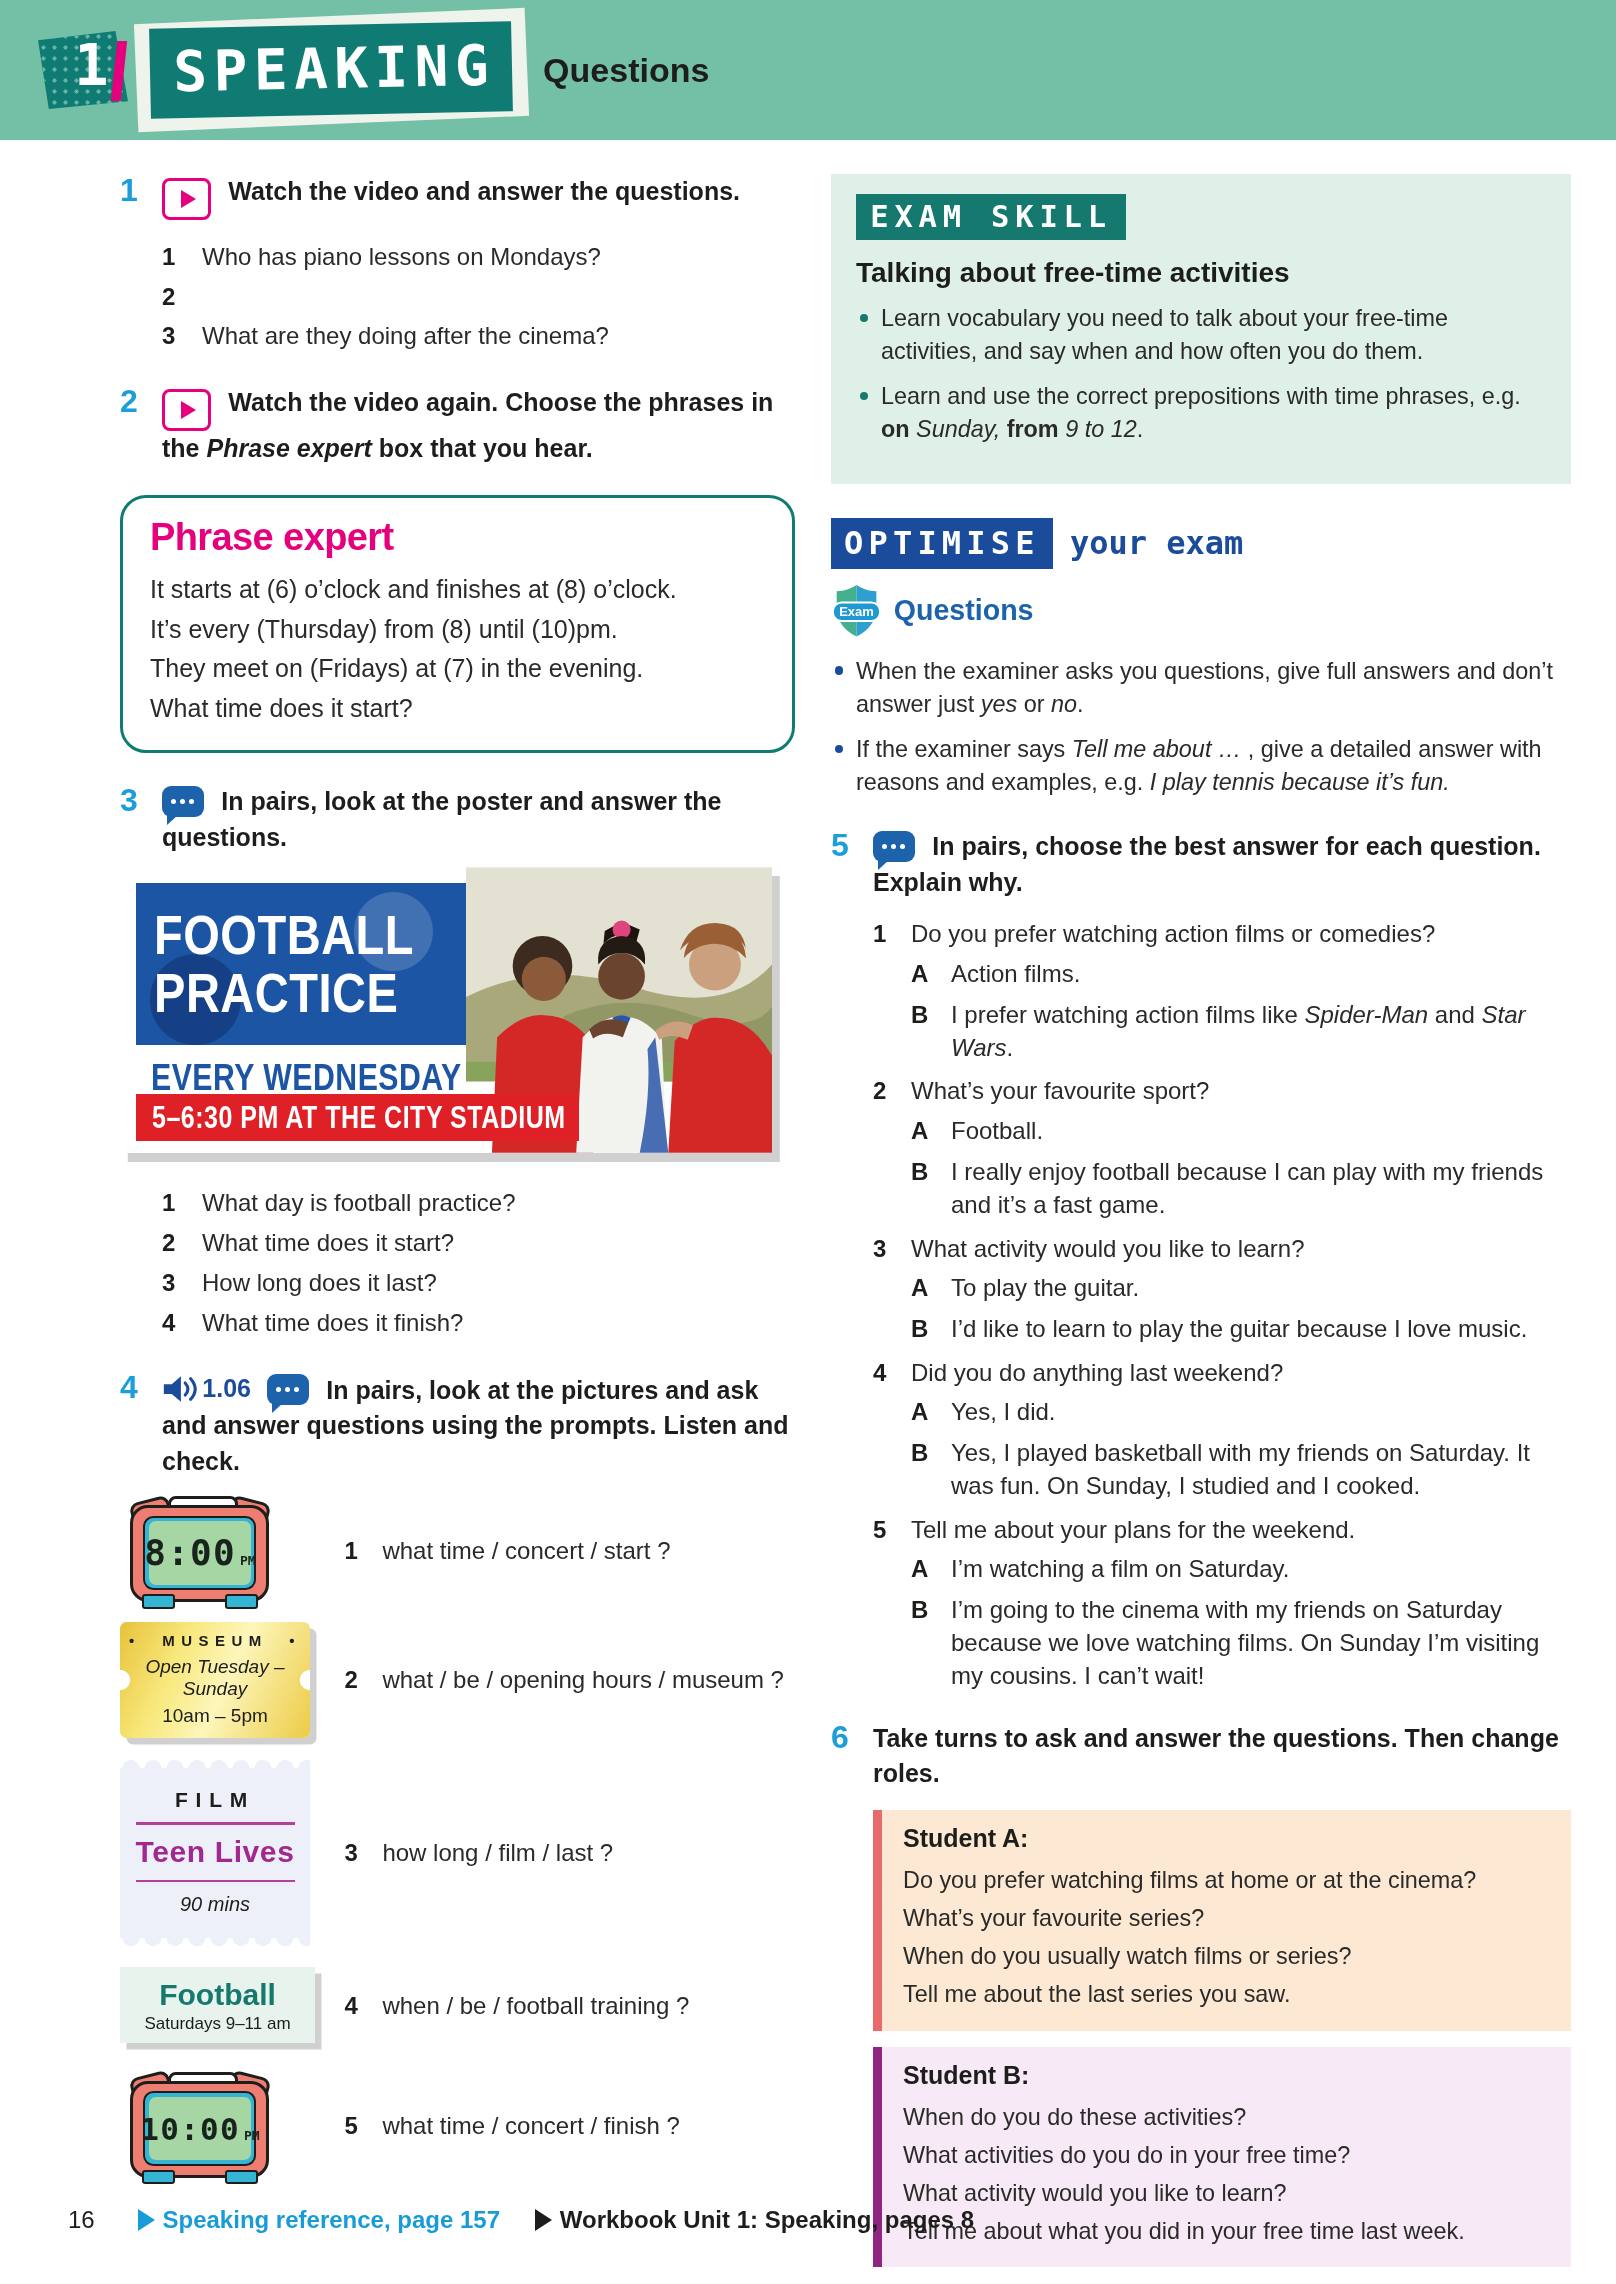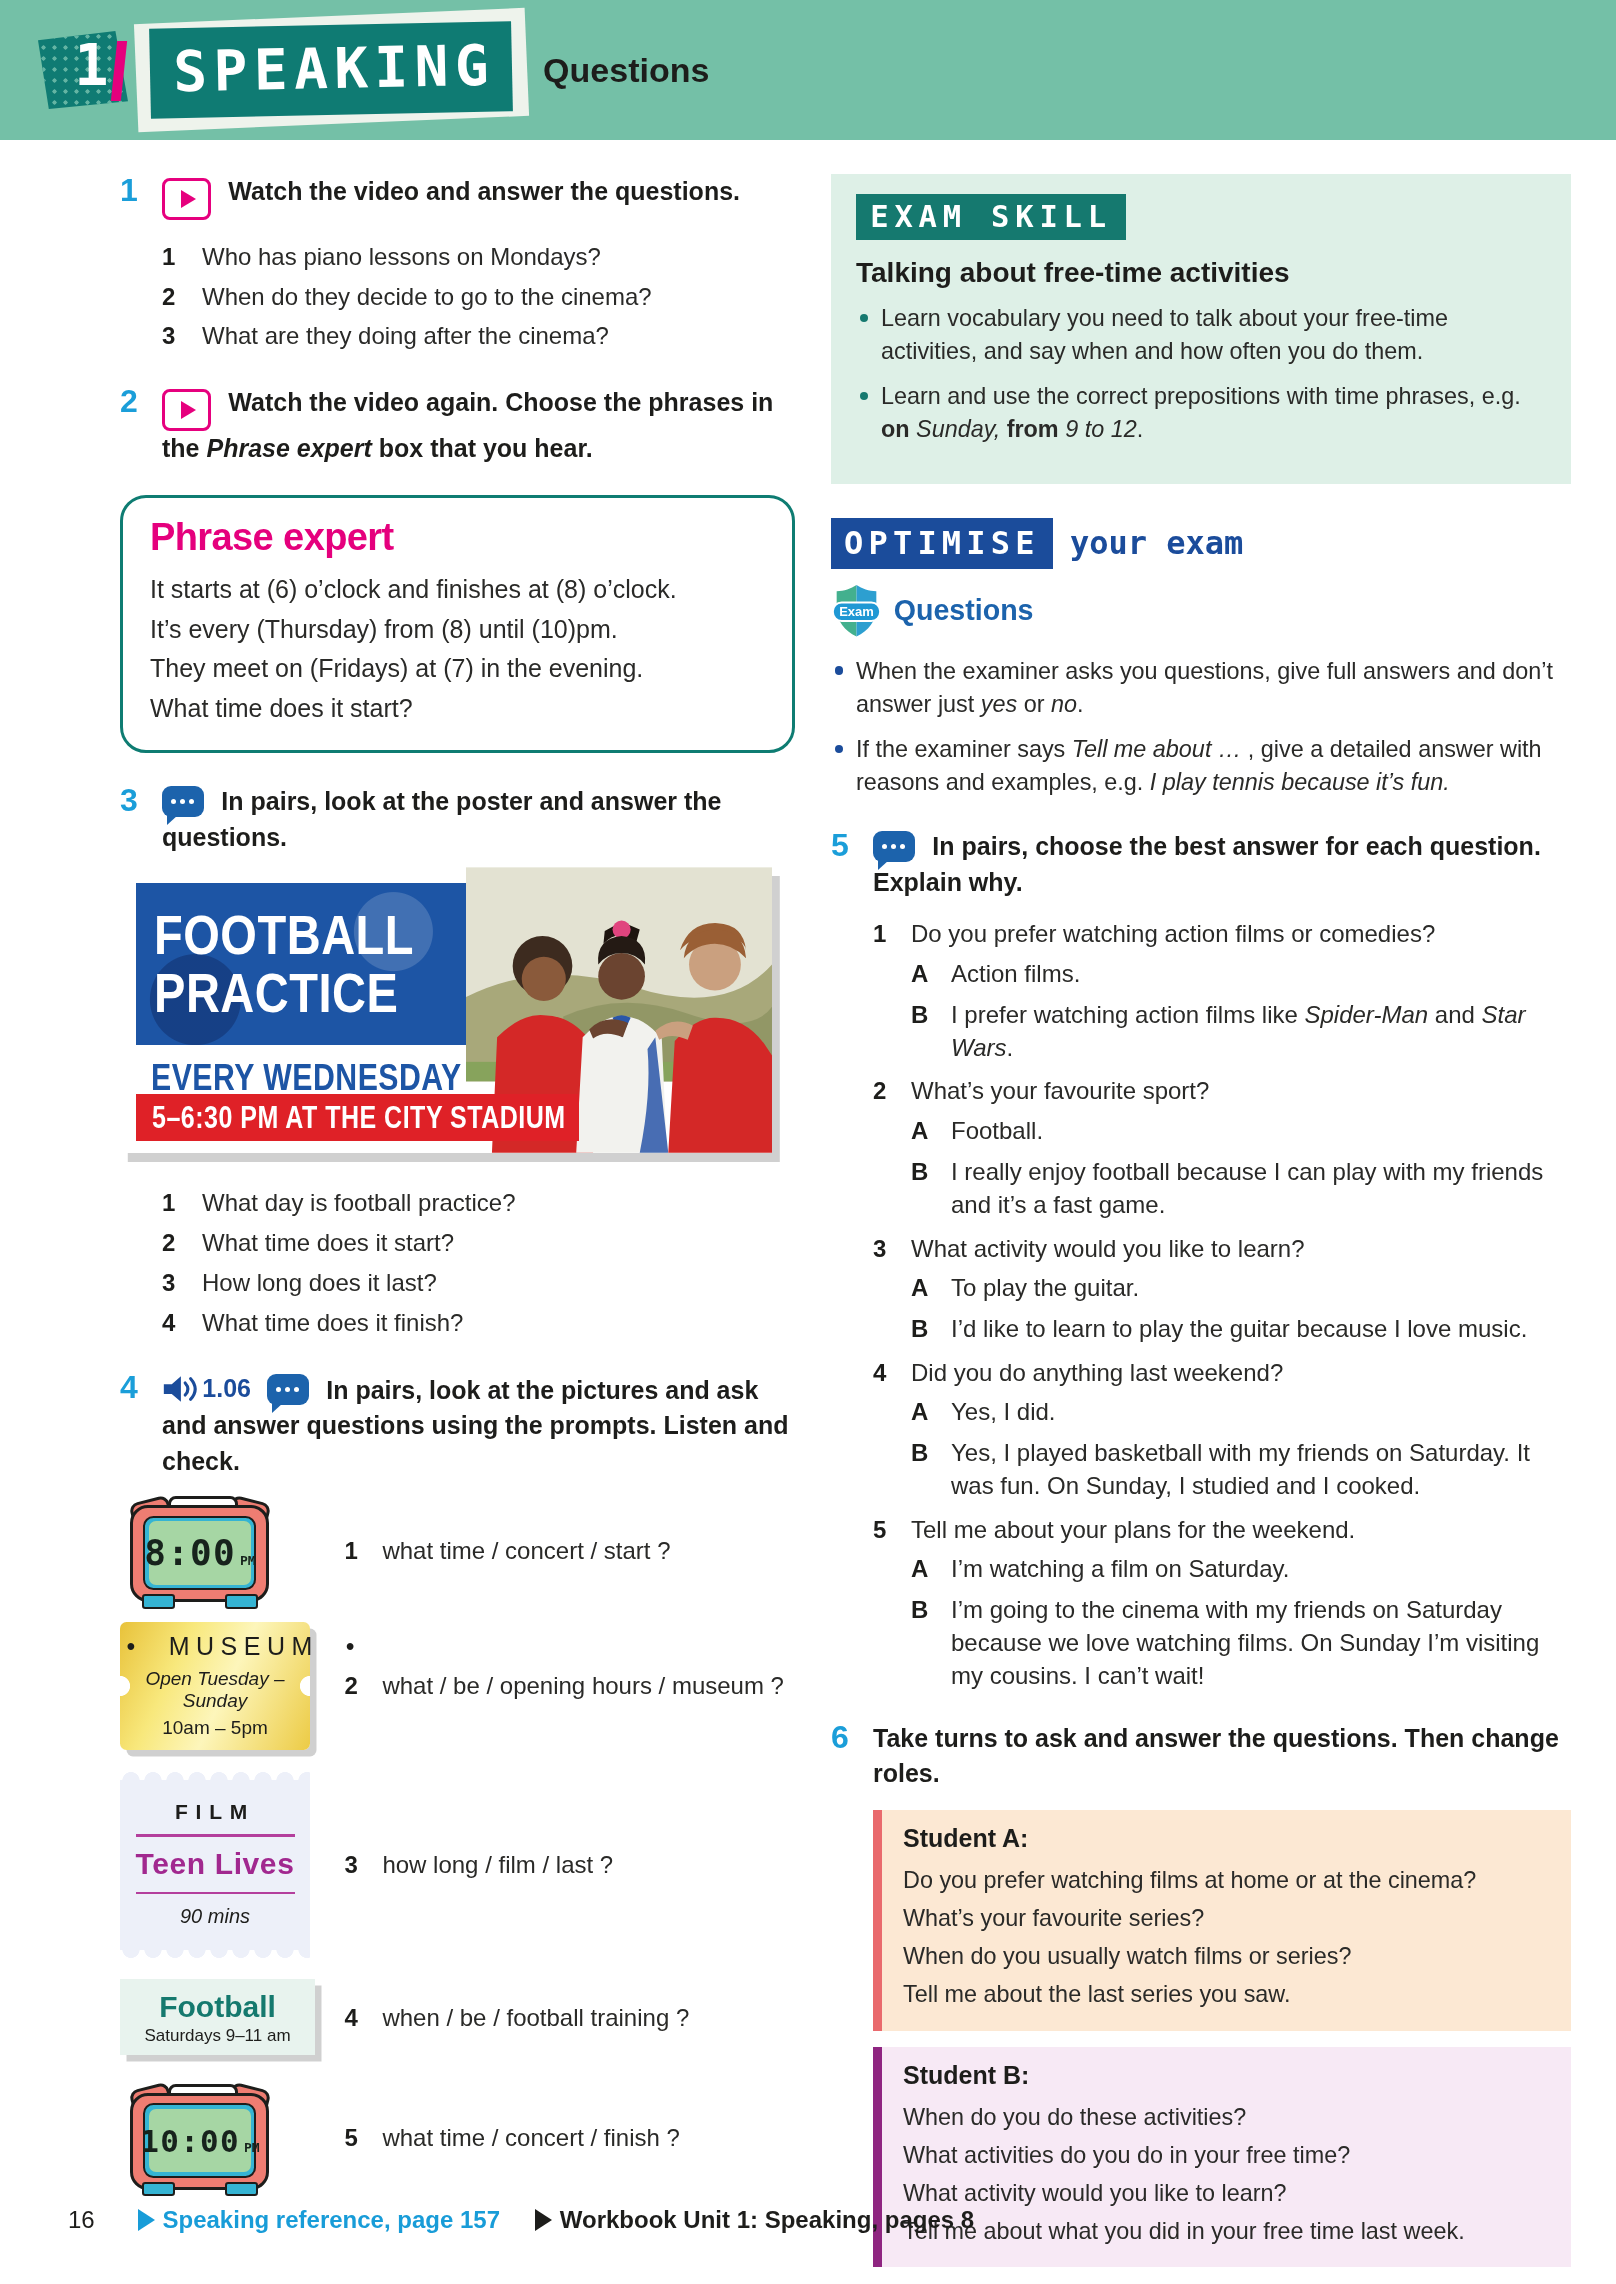--- a/index.html
+++ b/index.html
@@ -89,21 +89,21 @@
   .clock .lcd{width:100%;height:100%;background:#a6d6a4;border-radius:7px;display:flex;align-items:center;justify-content:center;
         font-family:"DejaVu Sans Mono",monospace;font-weight:700;color:#17231c;}
   .clock .time{font-size:36px;letter-spacing:1.3px;}
   .clock .mer{font-size:13px;margin-left:3.9px;margin-top:14.3px;}
 
   .ticket-museum{width:190px;box-sizing:border-box;padding:10.4px 6.5px 11.7px;text-align:center;border-radius:6.5px;
         background:radial-gradient(circle at 0 50%,#fff 9.7px,transparent 10.4px),
                    radial-gradient(circle at 100% 50%,#fff 9.7px,transparent 10.4px),
                    linear-gradient(115deg,#e8c23a 0%,#f8e87c 30%,#fdf6bb 55%,#eccb45 100%);
         box-shadow:6.5px 6.5px 0 rgba(120,120,120,.35);}
-  .ticket-museum .mtitle{font-size:25px;font-weight:400;letter-spacing:6.5px;color:#1d1d1b;}
+  .ticket-museum .mtitle{font-size:15px;font-weight:700;letter-spacing:6.5px;color:#1d1d1b;}
   .ticket-museum .mline1{font-size:19px;font-style:italic;color:#1d1d1b;margin-top:6.5px;}
   .ticket-museum .mline2{font-size:19px;color:#1d1d1b;margin-top:5.2px;}
 
   .ticket-film{position:relative;width:190px;background:#edf0f9;padding:19.5px 6.5px 22px;box-sizing:border-box;text-align:center;margin:10.4px 0;}
   .ticket-film::before{content:'';position:absolute;left:0;right:0;top:-9px;height:9.7px;
         background-image:radial-gradient(circle at 50% 100%,#edf0f9 8.4px,transparent 9px);background-size:22px 9.7px;background-repeat:repeat-x;}
   .ticket-film::after{content:'';position:absolute;left:0;right:0;bottom:-9px;height:9.7px;
         background-image:radial-gradient(circle at 50% 0%,#edf0f9 8.4px,transparent 9px);background-size:22px 9.7px;background-repeat:repeat-x;}
   .ticket-film .flabel{font-size:21px;font-weight:700;letter-spacing:7.8px;color:#1d1d1b;}
   .ticket-film .frule{height:2.6px;background:#b43f9d;margin:10.4px 9px;}
@@ -186,21 +186,20 @@
               </span>
             <span>Watch the video and answer the questions.</span>
           </div>
           <ul class="qlist">
             <li>
                 <span class="qn">1</span>
                 <span>Who has piano lessons on Mondays?</span>
               </li>
             <li>
                 <span class="qn">2</span>
-                <span>When do they decide to go to the cinema?</span>
               </li>
             <li>
                 <span class="qn">3</span>
                 <span>What are they doing after the cinema?</span>
               </li>
           </ul>
         </div>
       </section>
 
       <section class="ex">

